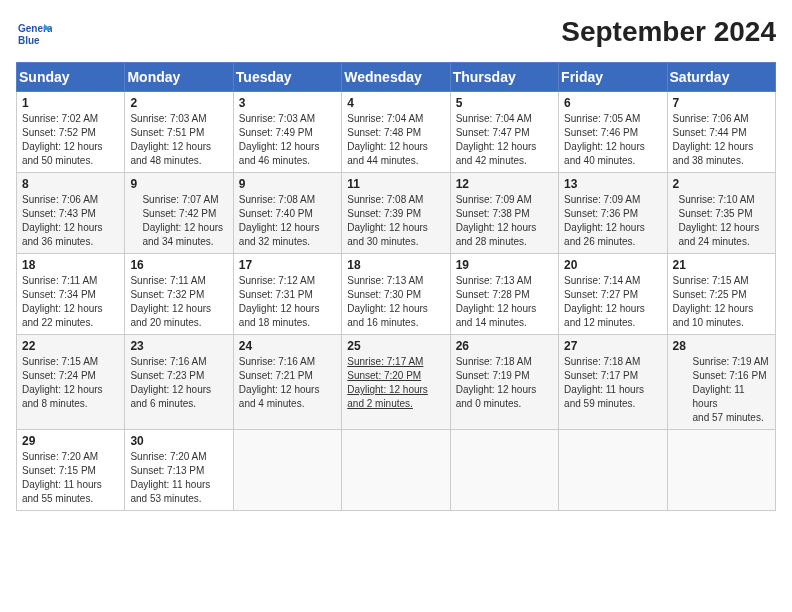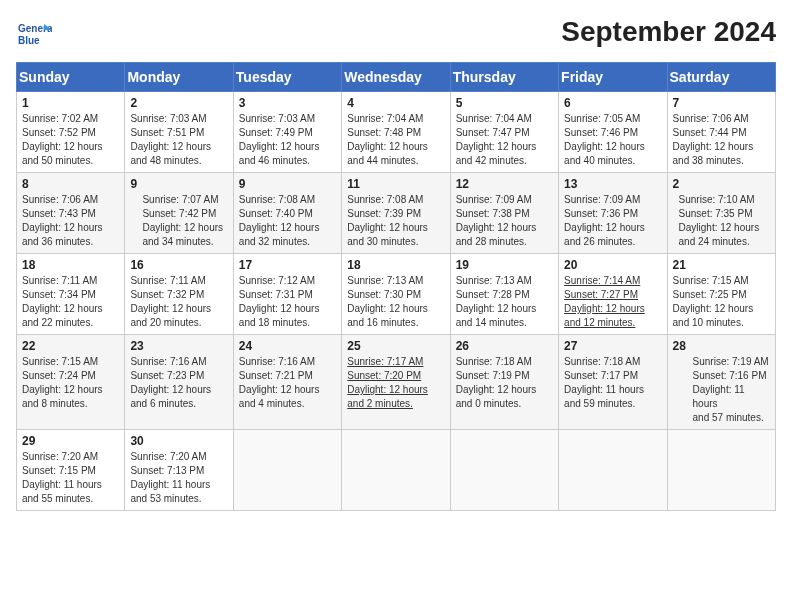--- a/index.html
+++ b/index.html
@@ -241,21 +241,21 @@
         </td>
         <td>
           <span class="day-num">19</span>
           <div class="day-info" style="white-space: pre-line;">Sunrise: 7:13 AM
 Sunset: 7:28 PM
 Daylight: 12 hours
 and 14 minutes.</div>
         </td>
         <td>
           <span class="day-num">20</span>
-          <div class="day-info" style="white-space: pre-line; text-decoration: underline;">Sunrise: 7:14 AM
+          <div class="day-info" style="white-space: pre-line;">Sunrise: 7:14 AM
 Sunset: 7:27 PM
 Daylight: 12 hours
 and 12 minutes.</div>
         </td>
         <td>
           <span class="day-num">21</span>
           <div class="day-info" style="white-space: pre-line;">Sunrise: 7:15 AM
 Sunset: 7:25 PM
 Daylight: 12 hours
 and 10 minutes.</div>

